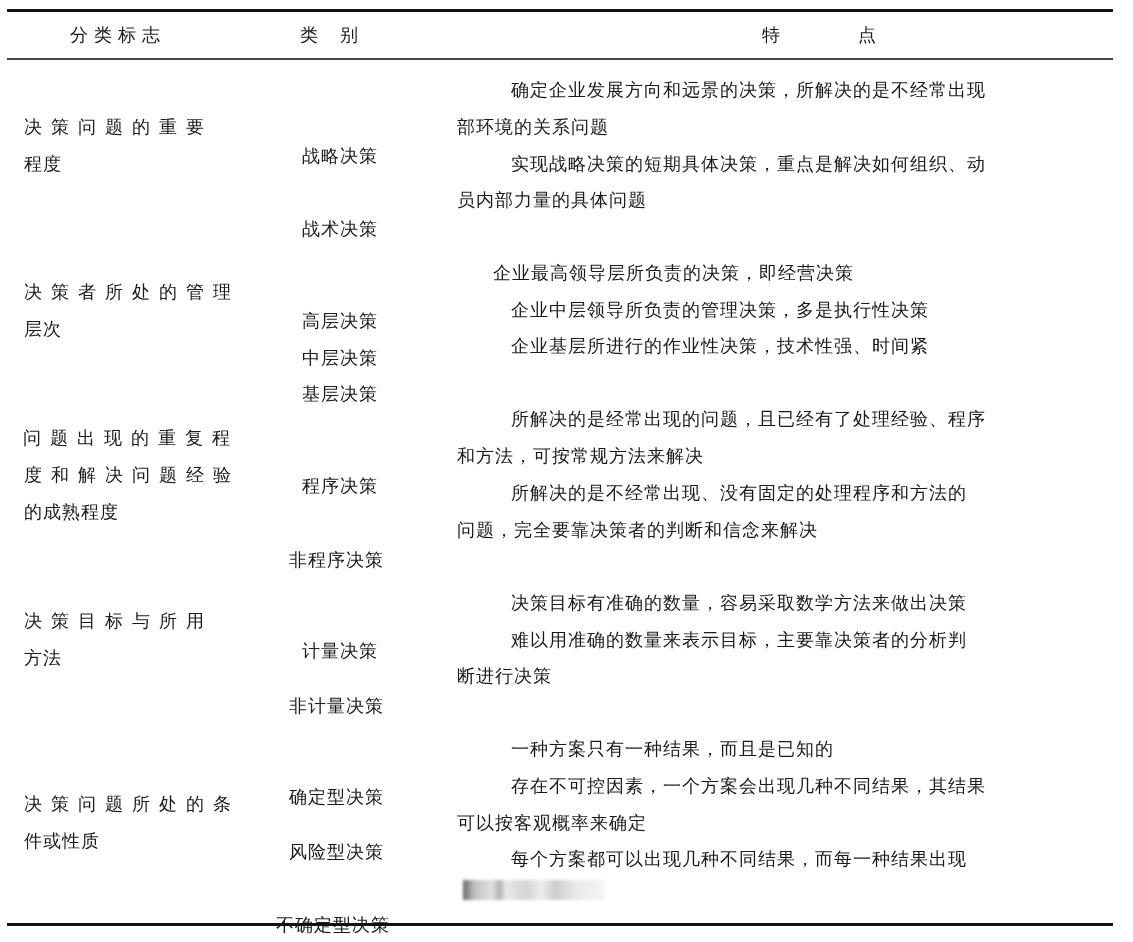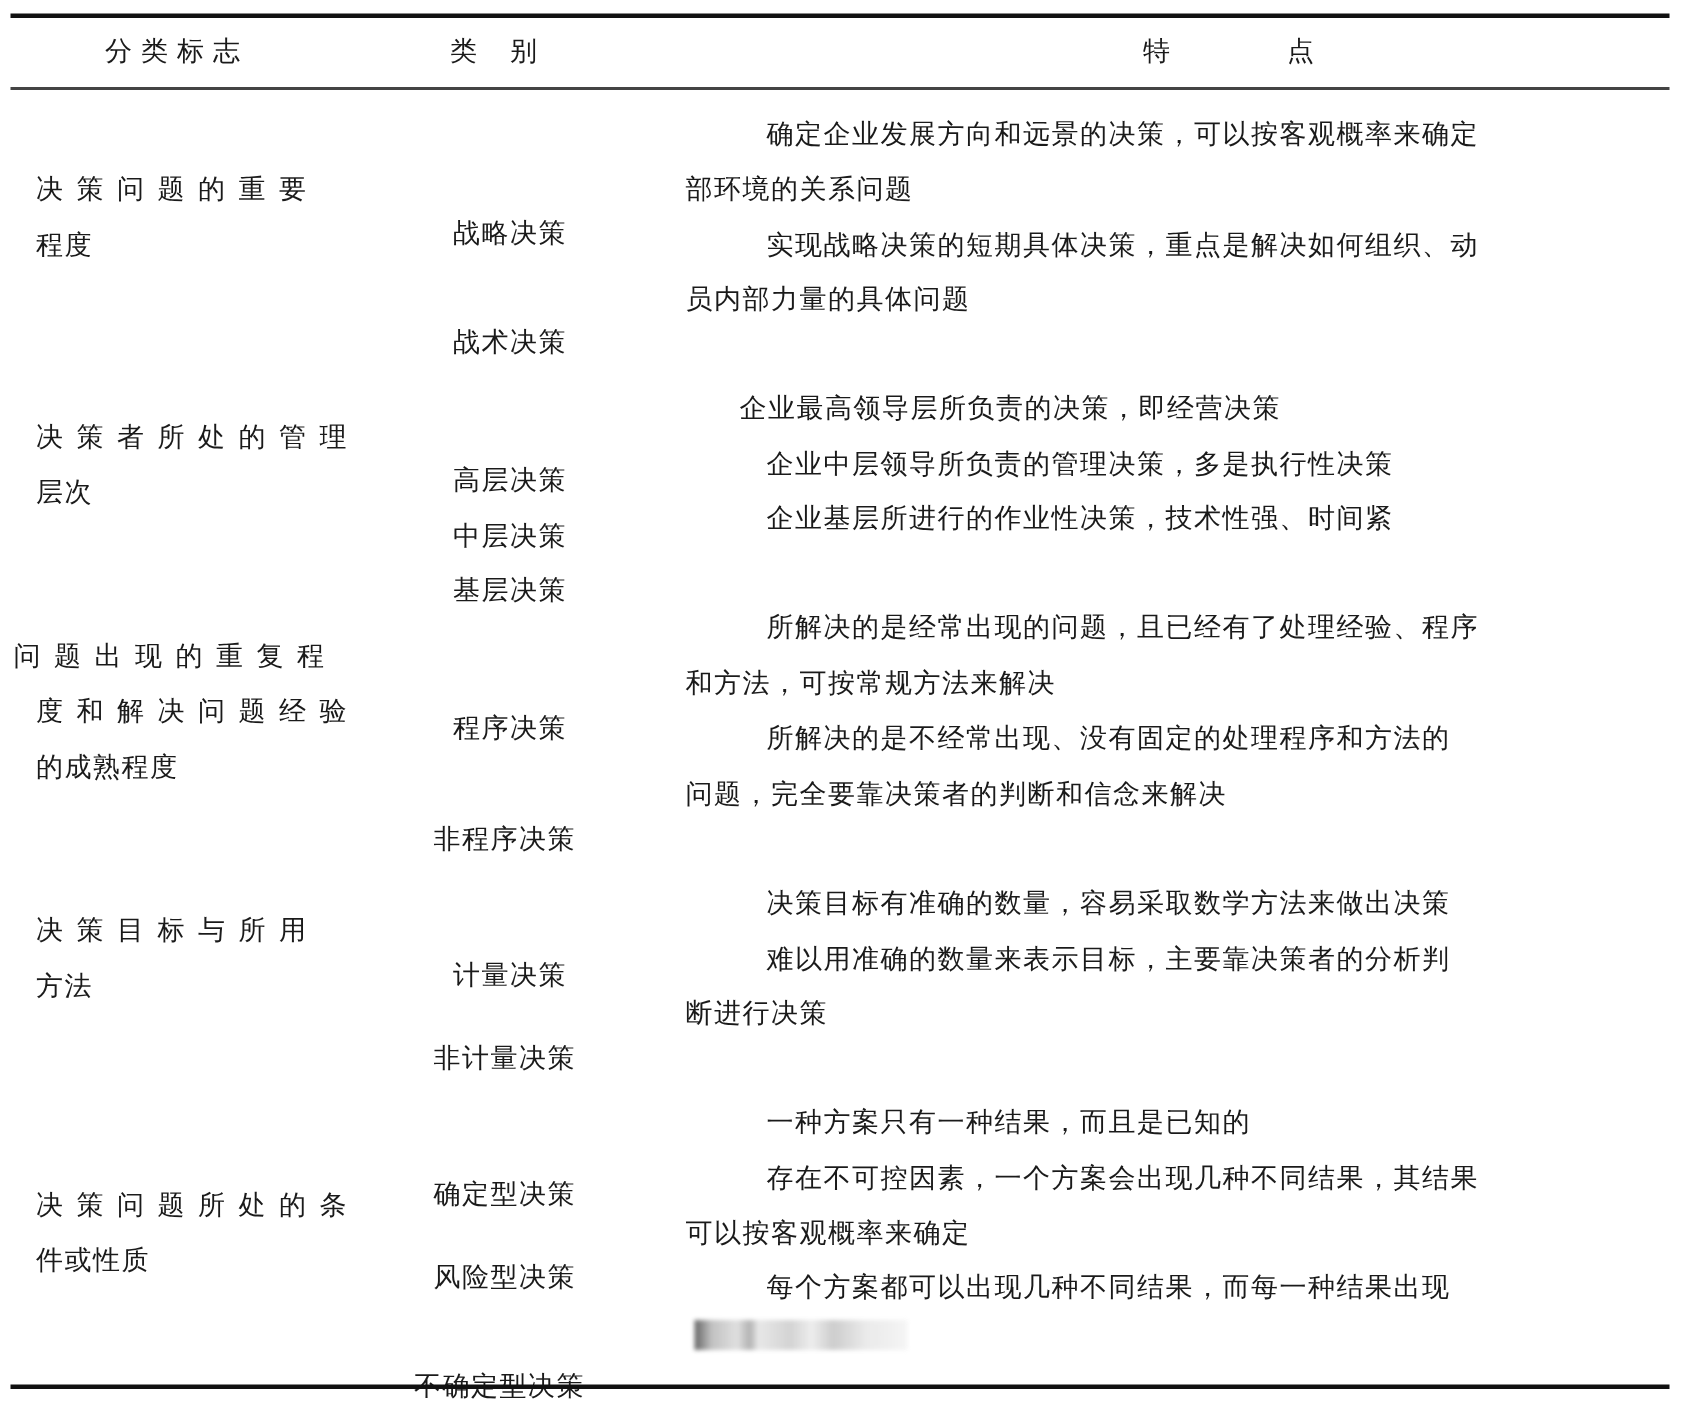--- a/index.html
+++ b/index.html
@@ -29,39 +29,39 @@
   <div class="t hdr" style="left:300px; top:22px; letter-spacing:22px;">类别</div>
   <div class="t hdr" style="left:720px; top:22px; letter-spacing:78px;margin-left:42px;">特点</div>
 
   <div class="rule mid"></div>
 
   <div>
     <div class="t cat" style="left:24px; top:114px;">决策问题的重要</div>
     <div class="t cat tight" style="left:24px; top:151px;">程度</div>
     <div class="t type" style="left:302px; top:95px;">战略决策</div>
     <div class="t type" style="left:302px; top:168px;">战术决策</div>
-    <div class="t feat" style="left:511px; top:77px;">确定企业发展方向和远景的决策，可以按客观概率来确定</div>
+    <div class="t feat" style="left:511px; top:77px;">确定企业发展方向和远景的决策，所解决的是不经常出现</div>
     <div class="t feat" style="left:457px; top:114px;">部环境的关系问题</div>
     <div class="t feat" style="left:511px; top:151px;">实现战略决策的短期具体决策，重点是解决如何组织、动</div>
     <div class="t feat" style="left:457px; top:187px;">员内部力量的具体问题</div>
   </div>
 
   <div>
     <div class="t cat" style="left:24px; top:279px;">决策者所处的管理</div>
     <div class="t cat tight" style="left:24px; top:316px;">层次</div>
     <div class="t type" style="left:302px; top:260px;">高层决策</div>
     <div class="t type" style="left:302px; top:297px;">中层决策</div>
     <div class="t type" style="left:302px; top:333px;">基层决策</div>
     <div class="t feat" style="left:493px; top:260px;">企业最高领导层所负责的决策，即经营决策</div>
     <div class="t feat" style="left:511px; top:297px;">企业中层领导所负责的管理决策，多是执行性决策</div>
     <div class="t feat" style="left:511px; top:333px;">企业基层所进行的作业性决策，技术性强、时间紧</div>
   </div>
 
   <div>
-    <div class="t cat" style="left:9px; top:425px;">问题出现的重复程</div>
+    <div class="t cat" style="left:23px; top:425px;">问题出现的重复程</div>
     <div class="t cat" style="left:24px; top:462px;">度和解决问题经验</div>
     <div class="t cat tight" style="left:24px; top:499px;">的成熟程度</div>
     <div class="t type" style="left:302px; top:425px;">程序决策</div>
     <div class="t type" style="left:289px; top:499px;">非程序决策</div>
     <div class="t feat" style="left:511px; top:406px;">所解决的是经常出现的问题，且已经有了处理经验、程序</div>
     <div class="t feat" style="left:457px; top:443px;">和方法，可按常规方法来解决</div>
     <div class="t feat" style="left:511px; top:480px;">所解决的是不经常出现、没有固定的处理程序和方法的</div>
     <div class="t feat" style="left:457px; top:517px;">问题，完全要靠决策者的判断和信念来解决</div>
   </div>
 

